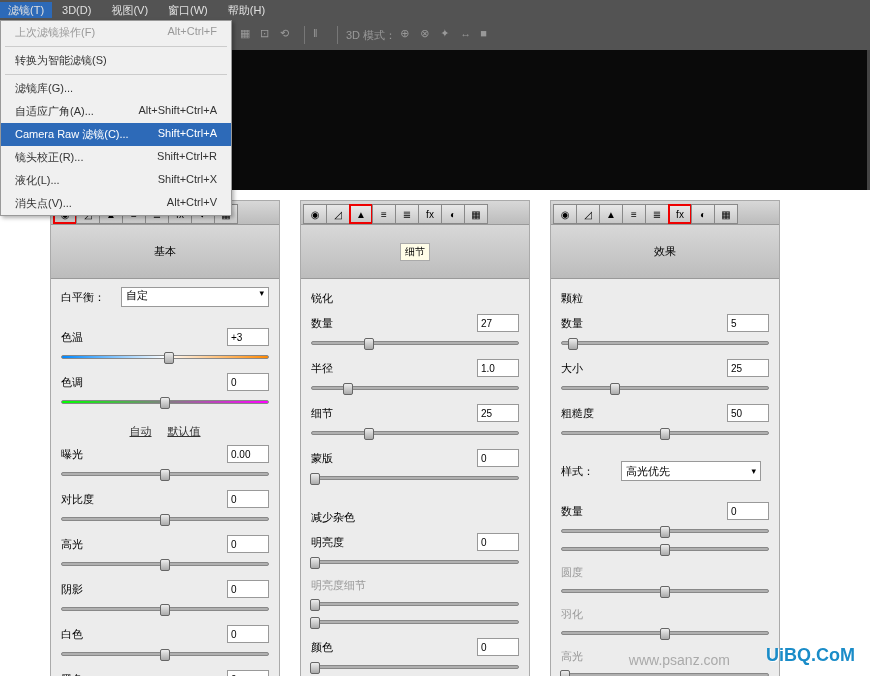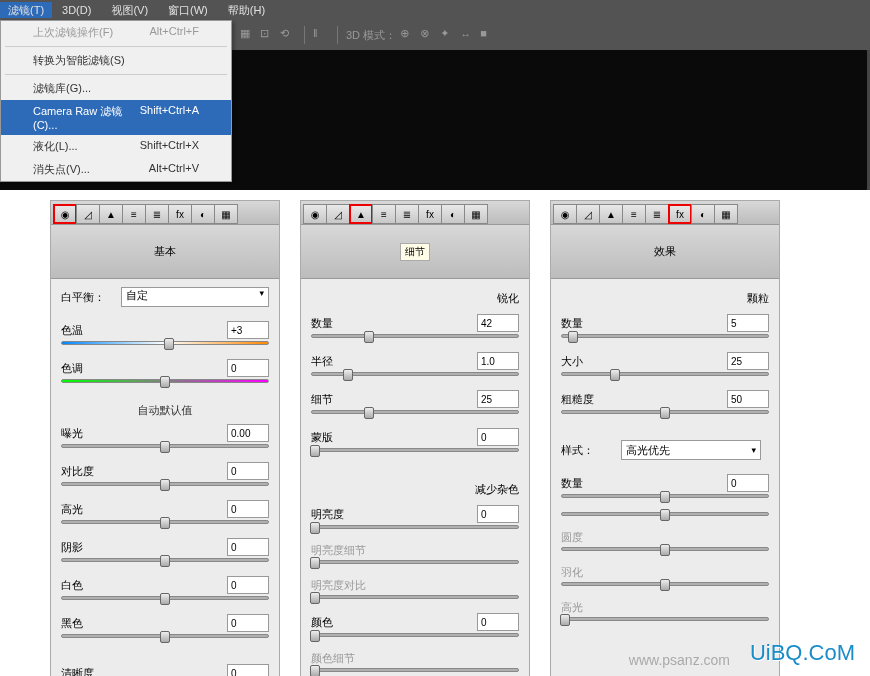--- a/index.html
+++ b/index.html
@@ -1,53 +1,53 @@
 <!DOCTYPE html>
 <html><head>
 <meta charset="utf-8">
 <style>
 *{box-sizing:border-box;margin:0;padding:0;font-family:"Microsoft YaHei",Arial,sans-serif;font-size:11px}
 body{background:#fff;width:870px;height:676px;position:relative}
 .topbar{background:#535353;height:20px;display:flex;align-items:center;color:#e0e0e0}
 .menu-active{background:#2d6ab8;padding:2px 8px;height:16px;display:flex;align-items:center}
 .menu-item{padding:2px 10px;height:20px;display:flex;align-items:center;cursor:default}
 .dropdown{position:absolute;top:20px;left:0;width:232px;background:#f0f0f0;border:1px solid #999;box-shadow:2px 2px 4px rgba(0,0,0,.3);z-index:100}
-.dd-row{display:flex;justify-content:space-between;padding:4px 32px;color:#333}
+.dd-row{display:flex;justify-content:space-between;padding:4px 14px;color:#333}
 .dd-row.disabled{color:#999}
 .dd-row.hl{background:#2d6ab8;color:#fff}
 .dd-sep{height:1px;background:#ccc;margin:2px 4px}
 .toolbar{background:#535353;height:30px;display:flex;align-items:center;gap:4px;padding:0 240px 0 240px;color:#999}
 .tb-ic{width:16px;height:16px;display:inline-block}
 .tb-sep{width:1px;height:18px;background:#777;margin:0 4px}
 .dark-area{background:#0a0a0a;height:140px;border-right:3px solid #444}
 .panels{display:flex;gap:20px;padding:10px 50px 0 50px}
 .panel{border:1px solid #aaa;background:#ececec;width:230px}
 .p-tabs{display:flex;background:linear-gradient(#d8d8d8,#bcbcbc);border-bottom:1px solid #999;padding:3px 2px 0 2px;gap:0}
 .tab{width:24px;height:20px;border:1px solid #888;background:linear-gradient(#e8e8e8,#c8c8c8);display:flex;align-items:center;justify-content:center;margin-right:-1px;font-size:10px}
 .tab.hl{border:2px solid #e00}
 .p-title{background:linear-gradient(#d8d8d8,#bcbcbc);text-align:center;padding:19px;border-bottom:1px solid #999;font-size:11px;position:relative}
 .tip{position:absolute;background:#fffde8;border:1px solid #aaa;padding:1px 4px;font-size:10px;top:18px;left:50%;transform:translateX(-50%);z-index:5}
 .p-body{padding:8px 10px}
-.sec-title{text-align:right;padding:4px 0 8px 0}
-.row{display:flex;align-items:center;margin-bottom:2px}
+.sec-title{text-align:left;padding:4px 0 8px 0}
+.row{display:flex;align-items:center;margin-bottom:9px}
 .row-lbl{width:60px;font-size:11px}
 .row-lbl.dis{color:#999}
 .row-val{width:42px;height:18px;border:1px solid #999;background:#fff;text-align:left;padding:0 3px;font-size:10px;margin-left:auto;display:flex;align-items:center}
 .row-sel{flex:1;height:20px;border:1px solid #999;background:#fff;padding:0 4px;display:flex;align-items:flex-start;justify-content:space-between}
 .row-sel2{width:140px;height:20px;border:1px solid #999;background:#fff;padding:0 4px;display:flex;align-items:center;justify-content:space-between}
 .slider{position:relative;height:10px;margin:2px 0 8px 0}
 .slider-track{height:4px;background:#b0b0b0;border:1px solid #888;border-radius:2px}
 .slider-track.rainbow{background:linear-gradient(90deg,#08f,#fff,#f80)}
 .slider-track.rainbow2{background:linear-gradient(90deg,#0f0,#f0f)}
 .slider-thumb{position:absolute;top:-3px;width:10px;height:12px;background:linear-gradient(#eee,#aaa);border:1px solid #666;border-radius:2px;transform:translateX(-50%)}
 .links{text-align:center;padding:6px 0}
-.links span{color:#333;margin:0 0}
+.links span{text-decoration:underline;color:#333;margin:0 8px}
 .gap{height:12px}
 .chev{font-size:9px}
-.watermark{position:absolute;right:15px;bottom:10px;font-size:22px;font-weight:normal;color:#1a8cc8;text-shadow:1px 1px 0 #fff}
+.watermark{position:absolute;right:15px;bottom:10px;font-size:18px;font-weight:bold;color:#1a8cc8;text-shadow:1px 1px 0 #fff}
 .url-wm{position:absolute;right:140px;bottom:8px;font-size:14px;color:#aaa}
 </style>
 </head>
 <body>
 
 <div class="topbar">
 <span class="menu-active">滤镜(T)</span>
 <span class="menu-item">3D(D)</span>
 <span class="menu-item">视图(V)</span>
 <span class="menu-item">窗口(W)</span>
@@ -62,23 +62,31 @@
 <div class="dd-sep"></div>
 <div class="dd-row">
       <span>转换为智能滤镜(S)</span>
       <span></span>
     </div>
 <div class="dd-sep"></div>
 <div class="dd-row">
       <span>滤镜库(G)...</span>
       <span></span>
     </div>
+<div class="dd-row">
+      <span>自适应广角(A)...</span>
+      <span>Alt+Shift+Ctrl+A</span>
+    </div>
 <div class="dd-row hl">
       <span>Camera Raw 滤镜(C)...</span>
       <span>Shift+Ctrl+A</span>
+    </div>
+<div class="dd-row">
+      <span>镜头校正(R)...</span>
+      <span>Shift+Ctrl+R</span>
     </div>
 <div class="dd-row">
       <span>液化(L)...</span>
       <span>Shift+Ctrl+X</span>
     </div>
 <div class="dd-row">
       <span>消失点(V)...</span>
       <span>Alt+Ctrl+V</span>
     </div>
 </div>
@@ -215,21 +223,21 @@
 <div class="tab">≣</div>
 <div class="tab">fx</div>
 <div class="tab">◐</div>
 <div class="tab">▦</div>
 </div>
 <div class="p-title"><span>细节</span><span class="tip">细节</span></div>
 <div class="p-body">
 <div class="sec-title">锐化</div>
 <div class="row">
           <span class="row-lbl">数量</span>
-          <span class="row-val">42</span>
+          <span class="row-val">27</span>
         </div>
 <div class="slider">
           <div class="slider-track"></div>
           <div class="slider-thumb" style="left:28%"></div>
         </div>
 <div class="row">
           <span class="row-lbl">半径</span>
           <span class="row-val">1.0</span>
         </div>
 <div class="slider">
@@ -261,23 +269,20 @@
 <div class="slider">
           <div class="slider-track"></div>
           <div class="slider-thumb" style="left:2%"></div>
         </div>
 <div class="row">
           <span class="row-lbl dis">明亮度细节</span>
         </div>
 <div class="slider">
           <div class="slider-track"></div>
           <div class="slider-thumb" style="left:2%"></div>
-        </div>
-<div class="row">
-          <span class="row-lbl dis">明亮度对比</span>
         </div>
 <div class="slider">
           <div class="slider-track"></div>
           <div class="slider-thumb" style="left:2%"></div>
         </div>
 <div class="row">
           <span class="row-lbl">颜色</span>
           <span class="row-val">0</span>
         </div>
 <div class="slider">

